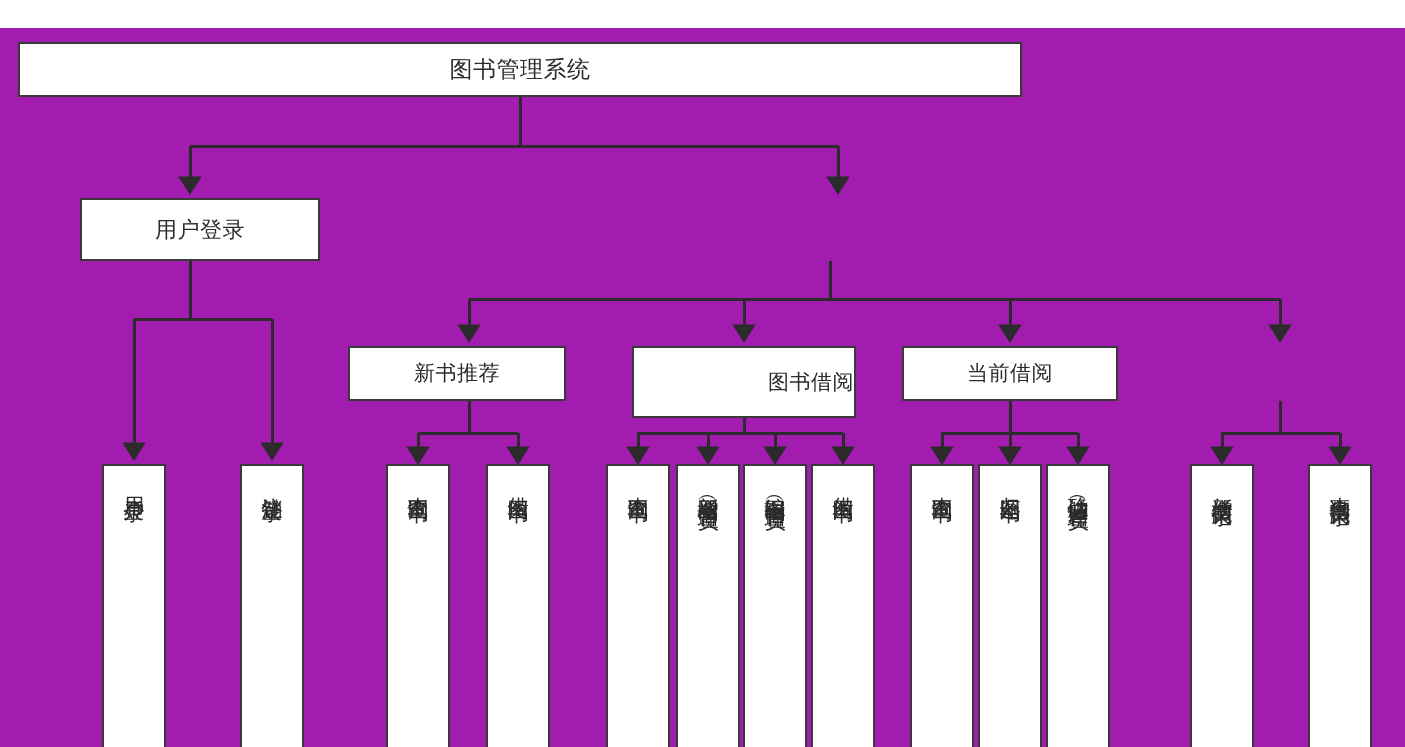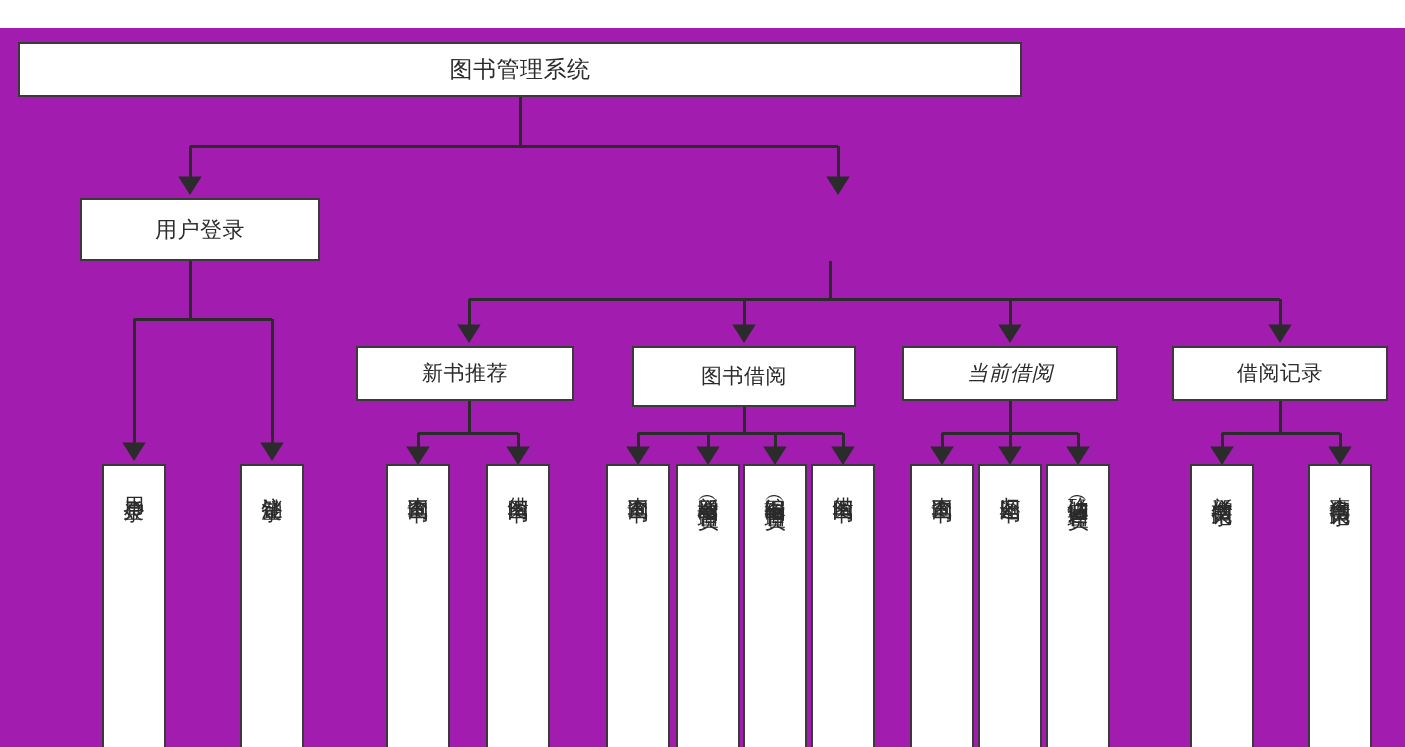--- a/index.html
+++ b/index.html
@@ -132,35 +132,32 @@
 
   <div class="node-box horizontal lvl-root" style="left:18px; top:14px; width:1004px; height:55px;">
     <span class="node-label">图书管理系统</span>
   </div>
 
   <div class="node-box horizontal lvl-1" style="left:80px; top:170px; width:240px; height:63px;">
     <span class="node-label">用户登录</span>
   </div>
 
 
-  <div class="node-box horizontal lvl-2" style="left:356px; top:318px; width:218px; height:55px;">
+  <div class="node-box horizontal lvl-2" style="left:348px; top:318px; width:218px; height:55px;">
     <span class="node-label">新书推荐</span>
   </div>
 
-  <div class="node-box horizontal lvl-2" style="left:632px; top:318px; width:224px; height:61px;">
+  <div class="node-box horizontal lvl-2" style="left:632px; top:318px; width:224px; height:72px;justify-content:flex-end;">
     <span class="node-label">图书借阅</span>
   </div>
 
-  <div class="node-box horizontal lvl-2" style="left:902px; top:318px; width:216px; height:55px;font-style:italic;">
+  <div class="node-box horizontal lvl-2" style="left:902px; top:318px; width:216px; height:55px;">
     <span class="node-label">当前借阅</span>
   </div>
 
-  <div class="node-box horizontal lvl-2" style="left:1172px; top:318px; width:216px; height:55px;">
-    <span class="node-label">借阅记录</span>
-  </div>
 
   <div class="node-box vertical lvl-3" style="left:102px; top:436px; width:64px; height:299px;">
     <span class="node-label">用户登录</span>
   </div>
 
   <div class="node-box vertical lvl-3" style="left:240px; top:436px; width:64px; height:299px;">
     <span class="node-label">注销登录</span>
   </div>
 
   <div class="node-box vertical lvl-3" style="left:386px; top:436px; width:64px; height:299px;">

